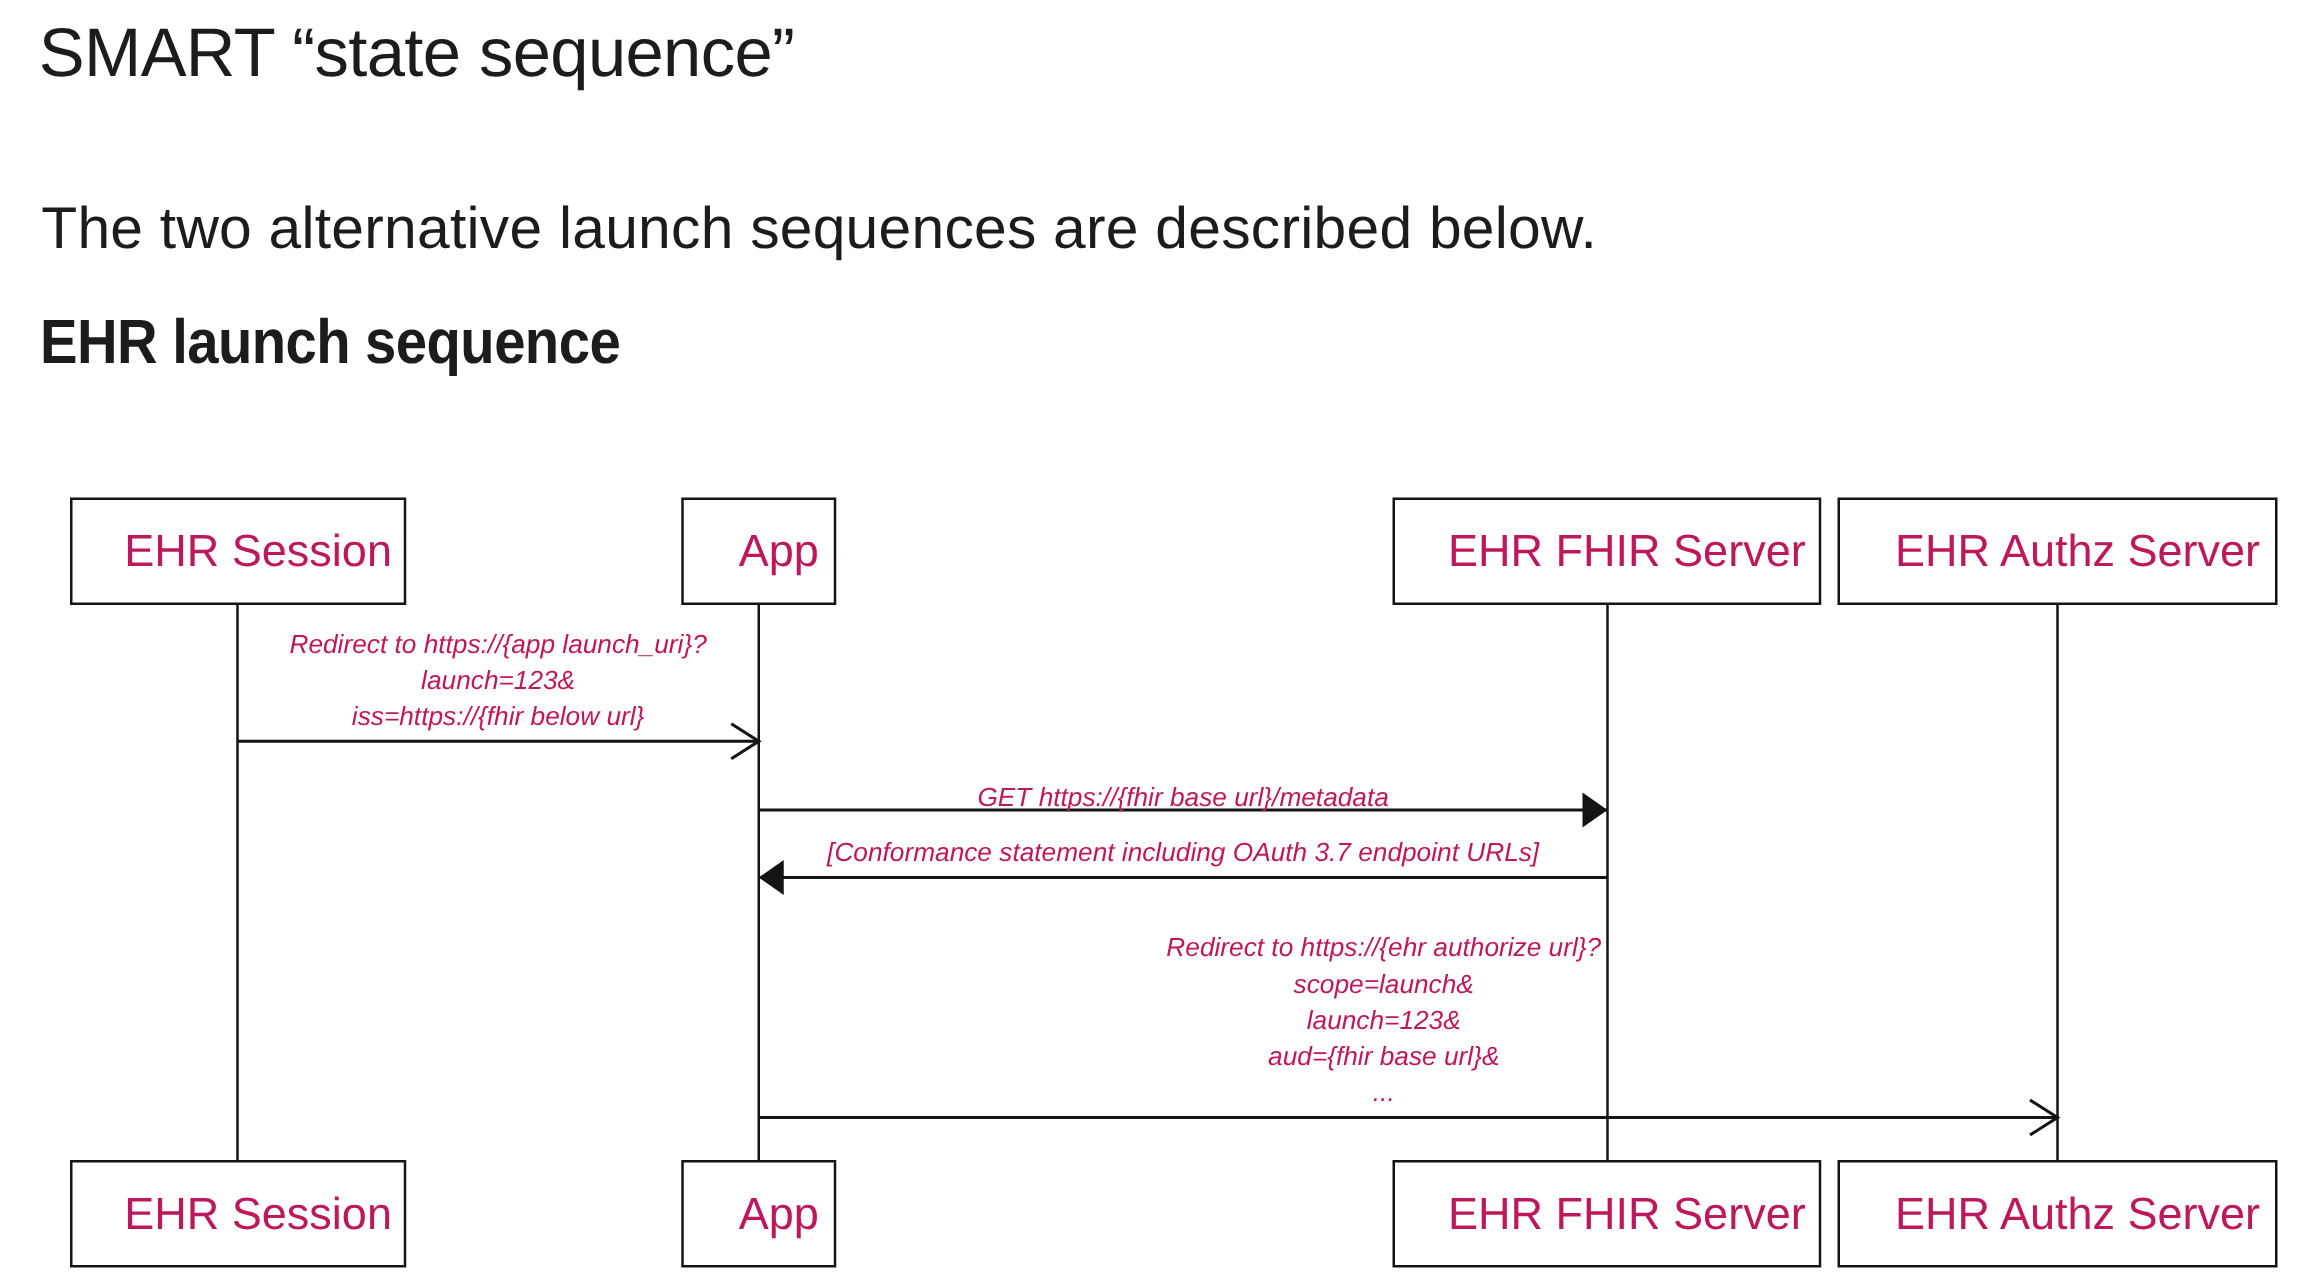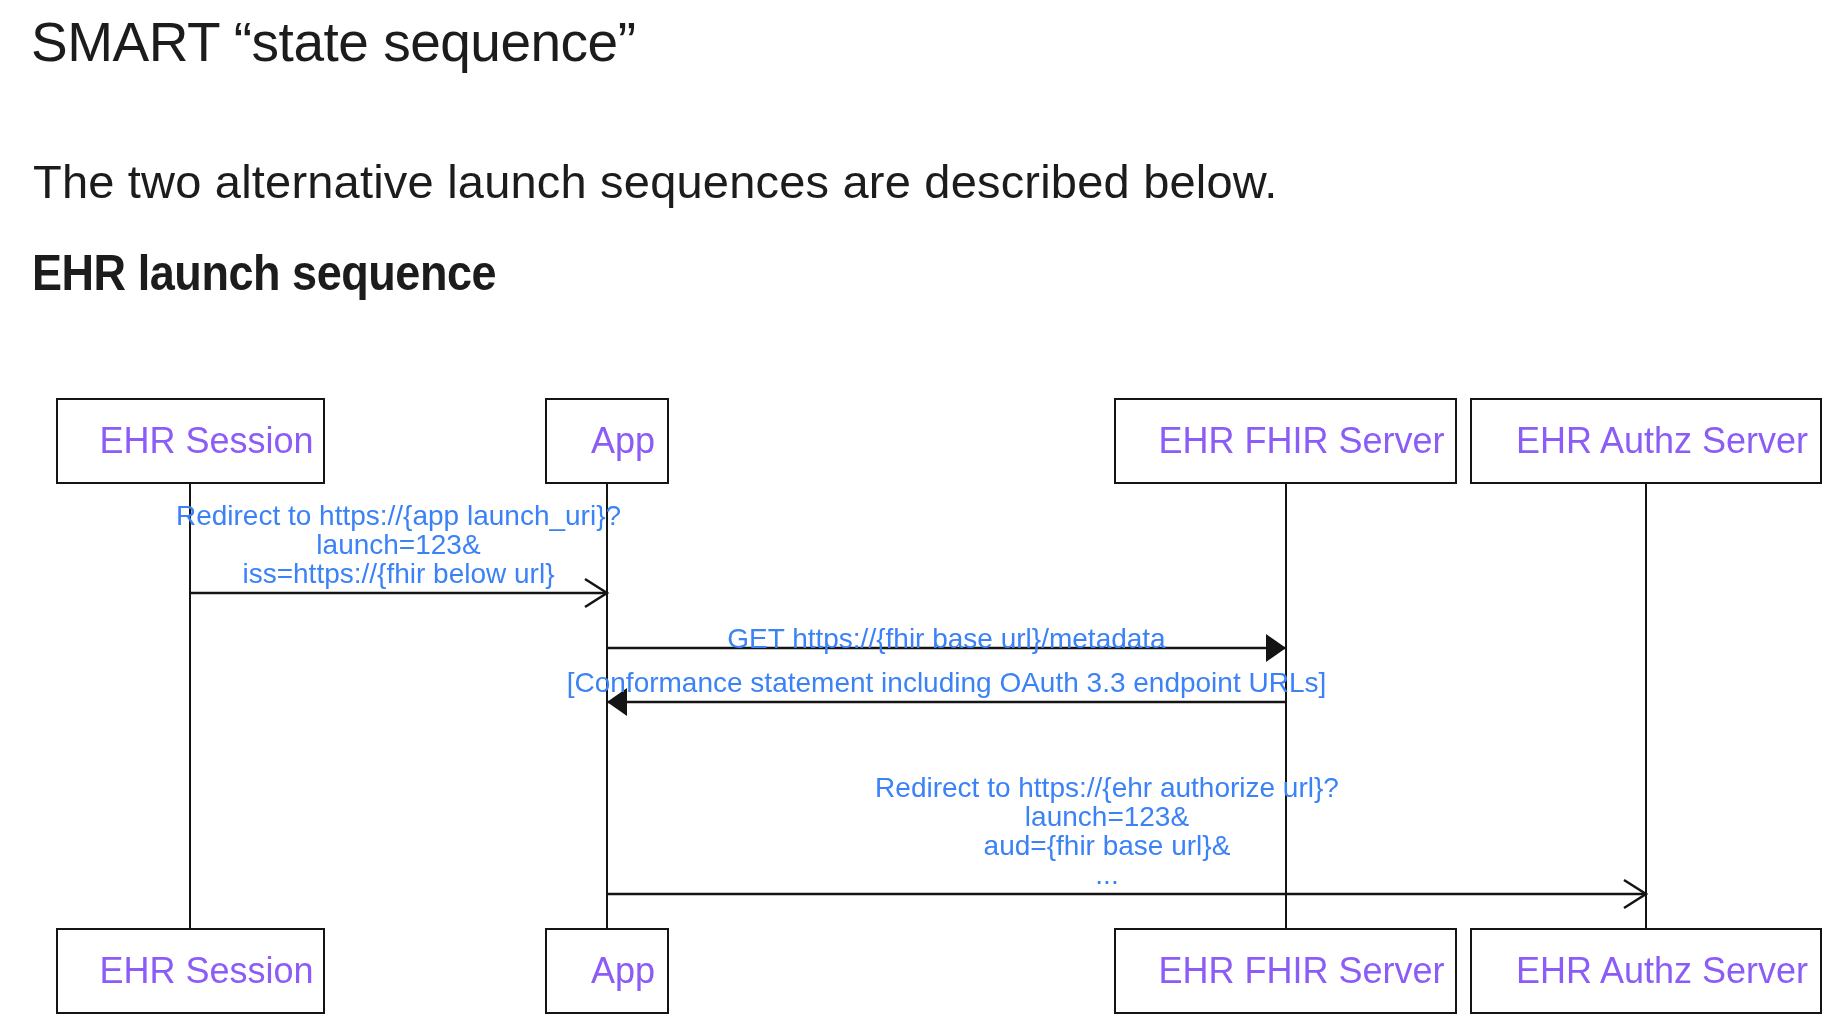--- a/index.html
+++ b/index.html
@@ -61,34 +61,35 @@
   }
   .actor-box {
     position: absolute;
     box-sizing: border-box;
     background: #ffffff;
     border: 2.5px solid #141414;
     display: flex;
     align-items: center;
     justify-content: center;
     font-size: 36px;
-    color: #8b5cf6;
+    color: #be185d;
     white-space: nowrap;
     z-index: 2;
     padding-left: 32px;
   }
   .msg-label {
     position: absolute;
     transform: translateX(-50%);
     text-align: center;
-    font-size: 28px;
+    font-size: 21px;
     line-height: 29px;
-    color: #3b82f6;
+    color: #be185d;
     white-space: nowrap;
     z-index: 1;
+    font-style: italic;
   }
 </style>
 </head>
 <body>
 
 <h1 class="page-title">SMART “state sequence”</h1>
 <p class="intro-text">The two alternative launch sequences are described below.</p>
 <h2 class="section-heading">EHR launch sequence</h2>
 
 <div id="diagram">
@@ -116,21 +117,22 @@
     <div class="actor-box" style="left: 1470px; top: 928px; width: 352px; height: 86px;">EHR Authz Server</div>
     <div class="msg-label" style="left: 398.5px; bottom: 432px;">
       <div>Redirect to https://{app launch_uri}?</div>
       <div>launch=123&amp;</div>
       <div>iss=https://{fhir below url}</div>
     </div>
     <div class="msg-label" style="left: 946.5px; bottom: 367px;">
       <div>GET https://{fhir base url}/metadata</div>
     </div>
     <div class="msg-label" style="left: 946.5px; bottom: 323px;">
-      <div>[Conformance statement including OAuth 3.3 endpoint URLs]</div>
+      <div>[Conformance statement including OAuth 3.7 endpoint URLs]</div>
     </div>
     <div class="msg-label" style="left: 1107px; bottom: 131px;">
       <div>Redirect to https://{ehr authorize url}?</div>
+      <div>scope=launch&amp;</div>
       <div>launch=123&amp;</div>
       <div>aud={fhir base url}&amp;</div>
       <div>...</div>
     </div>
   </div>
 
 </body></html>

